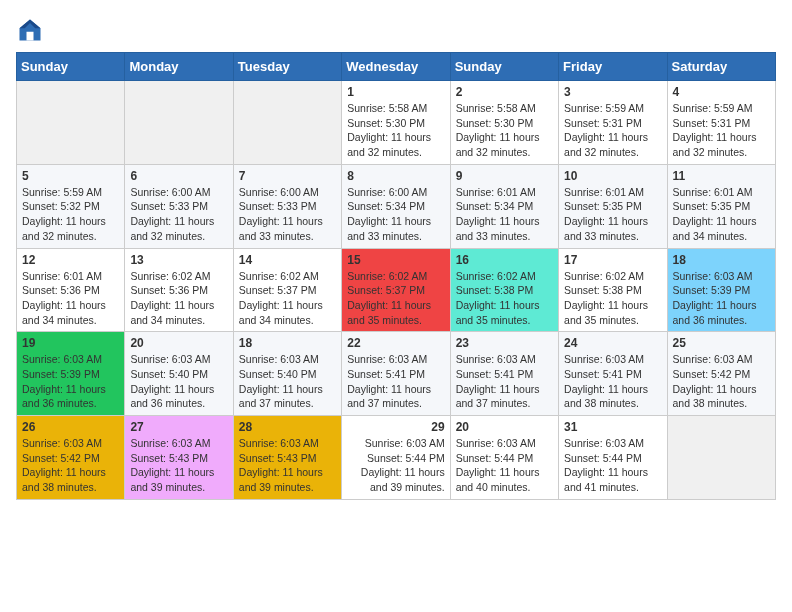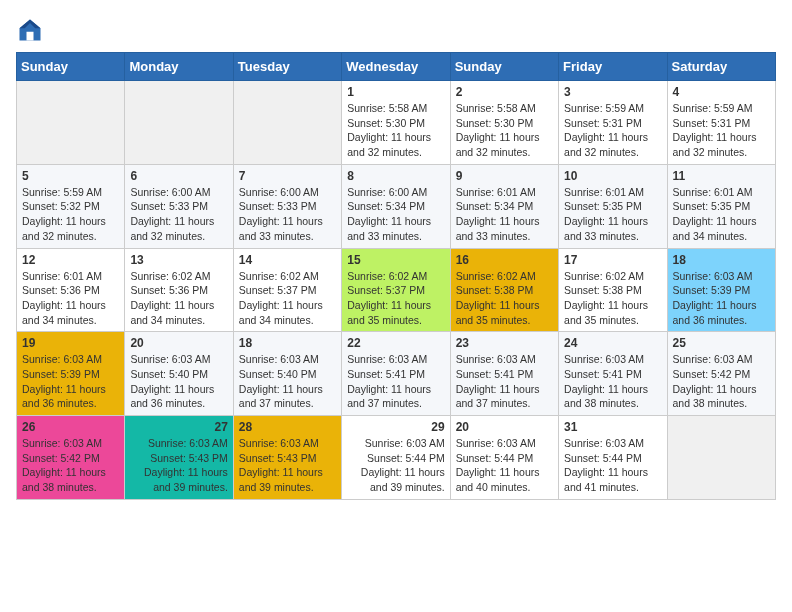--- a/index.html
+++ b/index.html
@@ -170,39 +170,39 @@
           <div class="day-info">Sunrise: 6:01 AM<br>Sunset: 5:36 PM<br>Daylight: 11 hours and 34 minutes.</div>
         </td>
         <td style="background: rgb(255, 255, 255);">
           <span class="day-number">13</span>
           <div class="day-info">Sunrise: 6:02 AM<br>Sunset: 5:36 PM<br>Daylight: 11 hours and 34 minutes.</div>
         </td>
         <td style="background: rgb(255, 255, 255);">
           <span class="day-number">14</span>
           <div class="day-info">Sunrise: 6:02 AM<br>Sunset: 5:37 PM<br>Daylight: 11 hours and 34 minutes.</div>
         </td>
-        <td style="background: #bef264;">
+        <td style="background: #ef4444;">
           <span class="day-number">15</span>
           <div class="day-info">Sunrise: 6:02 AM<br>Sunset: 5:37 PM<br>Daylight: 11 hours and 35 minutes.</div>
         </td>
-        <td style="background: #eab308;">
+        <td style="background: #5eead4;">
           <span class="day-number">16</span>
           <div class="day-info">Sunrise: 6:02 AM<br>Sunset: 5:38 PM<br>Daylight: 11 hours and 35 minutes.</div>
         </td>
         <td style="background: rgb(255, 255, 255);">
           <span class="day-number">17</span>
           <div class="day-info">Sunrise: 6:02 AM<br>Sunset: 5:38 PM<br>Daylight: 11 hours and 35 minutes.</div>
         </td>
         <td style="background: #7dd3fc;">
           <span class="day-number">18</span>
           <div class="day-info">Sunrise: 6:03 AM<br>Sunset: 5:39 PM<br>Daylight: 11 hours and 36 minutes.</div>
         </td>
       </tr>
       <tr>
-        <td style="background: #eab308;">
+        <td style="background: #22c55e;">
           <span class="day-number">19</span>
           <div class="day-info">Sunrise: 6:03 AM<br>Sunset: 5:39 PM<br>Daylight: 11 hours and 36 minutes.</div>
         </td>
         <td style="background: rgb(245, 247, 250);">
           <span class="day-number">20</span>
           <div class="day-info">Sunrise: 6:03 AM<br>Sunset: 5:40 PM<br>Daylight: 11 hours and 36 minutes.</div>
         </td>
         <td style="background: rgb(245, 247, 250);">
           <span class="day-number">18</span>
           <div class="day-info">Sunrise: 6:03 AM<br>Sunset: 5:40 PM<br>Daylight: 11 hours and 37 minutes.</div>
@@ -218,25 +218,25 @@
         <td style="background: rgb(245, 247, 250);">
           <span class="day-number">24</span>
           <div class="day-info">Sunrise: 6:03 AM<br>Sunset: 5:41 PM<br>Daylight: 11 hours and 38 minutes.</div>
         </td>
         <td style="background: rgb(245, 247, 250);">
           <span class="day-number">25</span>
           <div class="day-info">Sunrise: 6:03 AM<br>Sunset: 5:42 PM<br>Daylight: 11 hours and 38 minutes.</div>
         </td>
       </tr>
       <tr>
-        <td style="background: #ec4899;">
+        <td style="background: #eab308;">
           <span class="day-number">26</span>
           <div class="day-info">Sunrise: 6:03 AM<br>Sunset: 5:42 PM<br>Daylight: 11 hours and 38 minutes.</div>
         </td>
-        <td style="background: #14b8a6; text-align: right;">
+        <td style="background: #f0abfc;">
           <span class="day-number">27</span>
           <div class="day-info">Sunrise: 6:03 AM<br>Sunset: 5:43 PM<br>Daylight: 11 hours and 39 minutes.</div>
         </td>
         <td style="background: #eab308;">
           <span class="day-number">28</span>
           <div class="day-info">Sunrise: 6:03 AM<br>Sunset: 5:43 PM<br>Daylight: 11 hours and 39 minutes.</div>
         </td>
         <td style="background: rgb(255, 255, 255); text-align: right;">
           <span class="day-number">29</span>
           <div class="day-info">Sunrise: 6:03 AM<br>Sunset: 5:44 PM<br>Daylight: 11 hours and 39 minutes.</div>

